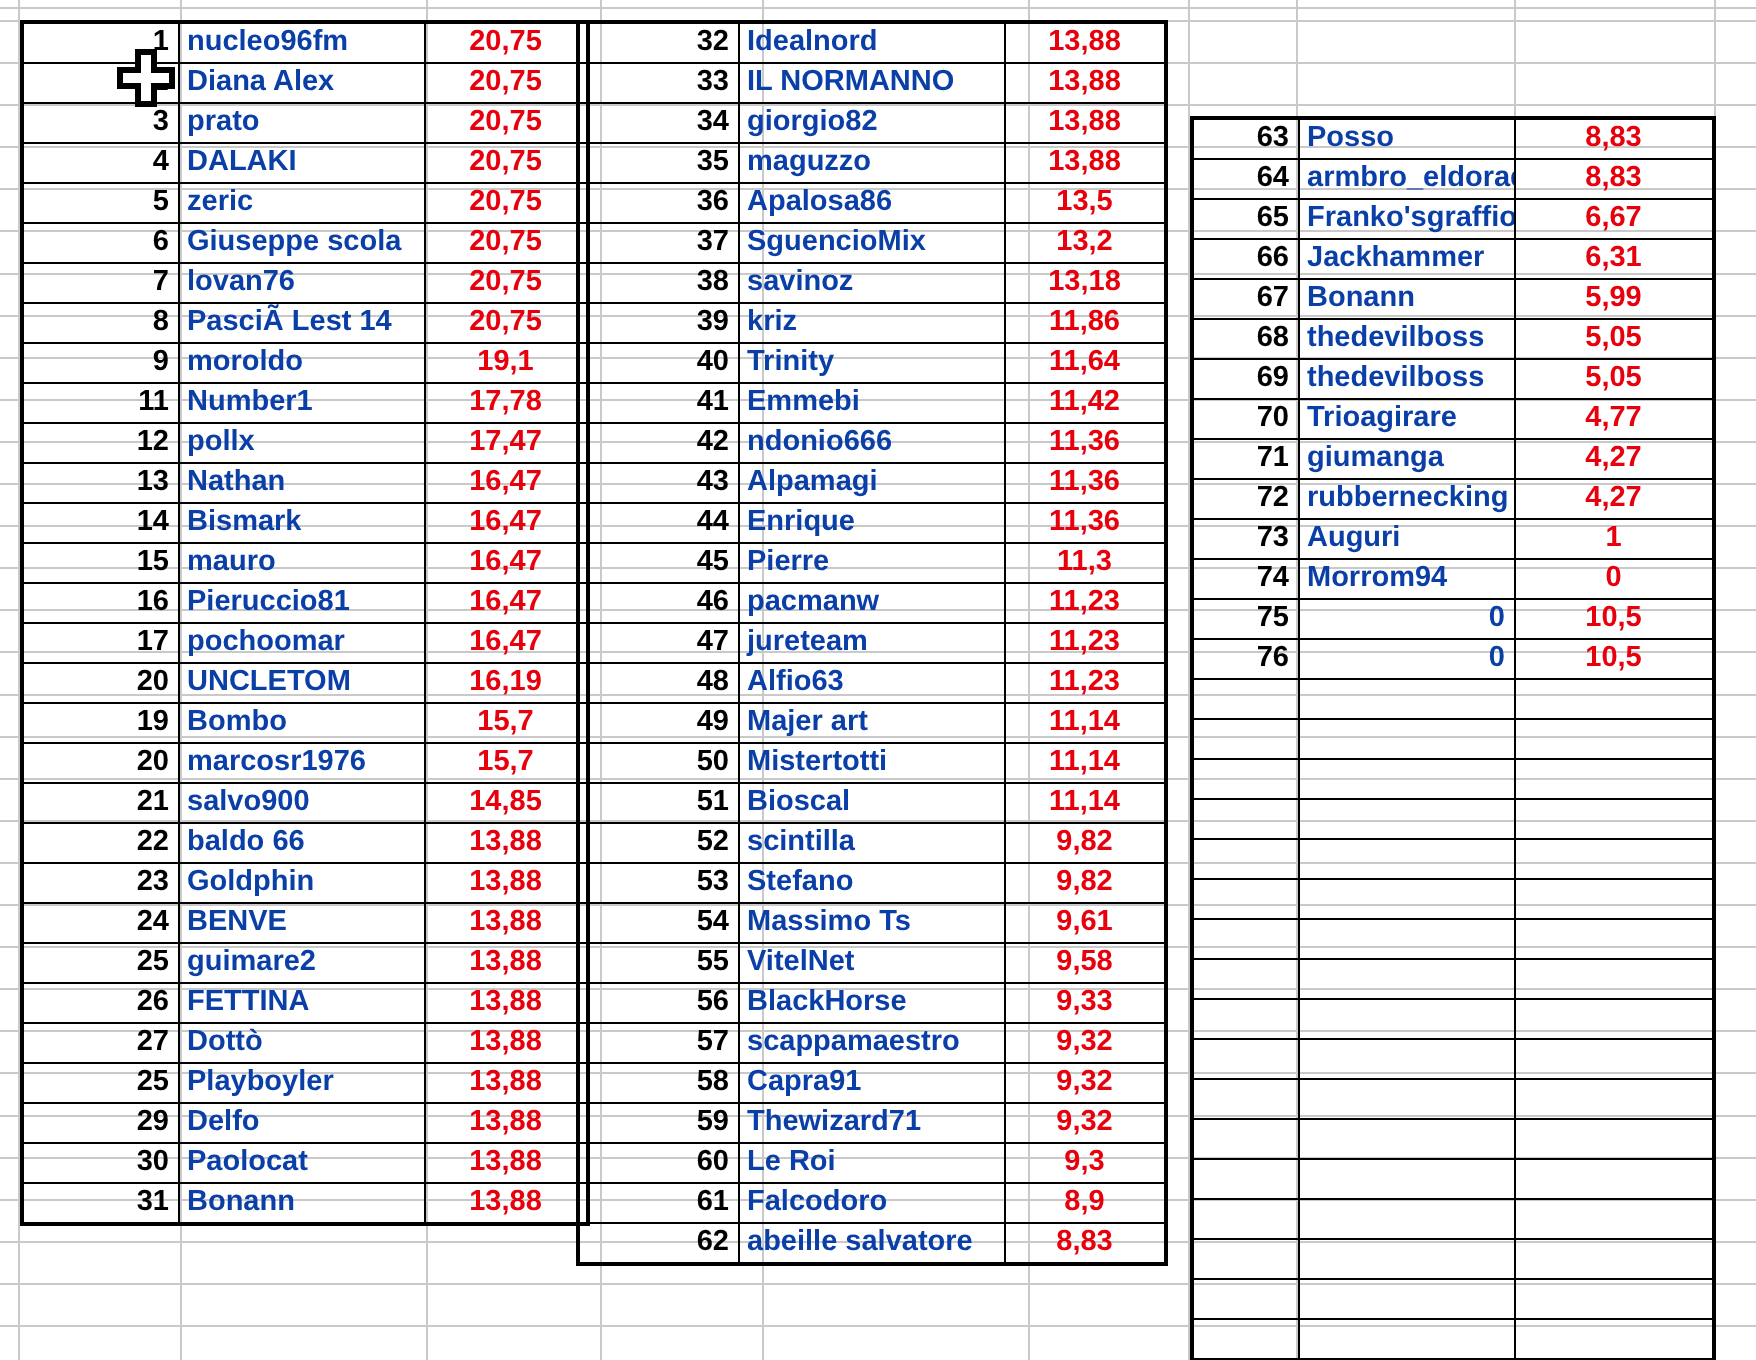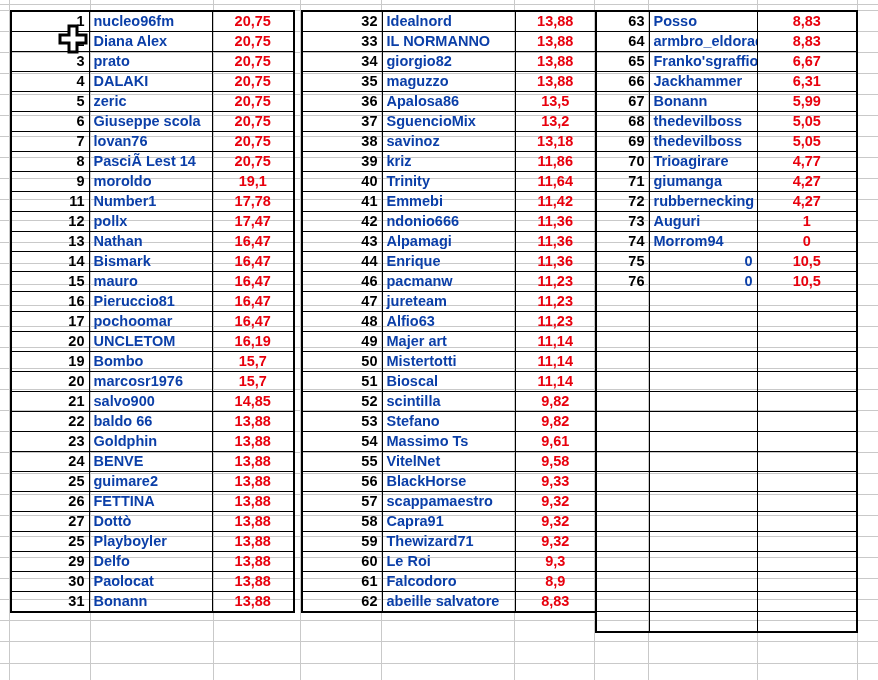--- a/index.html
+++ b/index.html
@@ -74,22 +74,22 @@
     text-align: right;
   }
   td.score {
     text-align: center;
     color: #e8000d;
   }
   td.empty { color: transparent; }
 
   
   #block-1 { left: 0px;   width: 283px; }
-  #block-2 { left: 291px; width: 294px; }
-  #block-3 { left: 585px; width: 261px; }
+  #block-2 { left: 278px; width: 294px; }
+  #block-3 { left: 585px; width: 261px; margin-top: 48px; }
 
   #block-1 col.c-rank  { width: 78px; }
   #block-1 col.c-name  { width: 123px; }
   #block-1 col.c-score { width: 82px; }
 
   #block-2 col.c-rank  { width: 80px; }
   #block-2 col.c-name  { width: 133px; }
   #block-2 col.c-score { width: 81px; }
 
   #block-3 col.c-rank  { width: 53px; }
@@ -350,20 +350,25 @@
           <td class="rank">43</td>
           <td class="name">Alpamagi</td>
           <td class="score">11,36</td>
         </tr>
         <tr>
           <td class="rank">44</td>
           <td class="name">Enrique</td>
           <td class="score">11,36</td>
         </tr>
         <tr>
+          <td class="rank">45</td>
+          <td class="name">Pierre</td>
+          <td class="score">11,3</td>
+        </tr>
+        <tr>
           <td class="rank">46</td>
           <td class="name">pacmanw</td>
           <td class="score">11,23</td>
         </tr>
         <tr>
           <td class="rank">47</td>
           <td class="name">jureteam</td>
           <td class="score">11,23</td>
         </tr>
         <tr>

